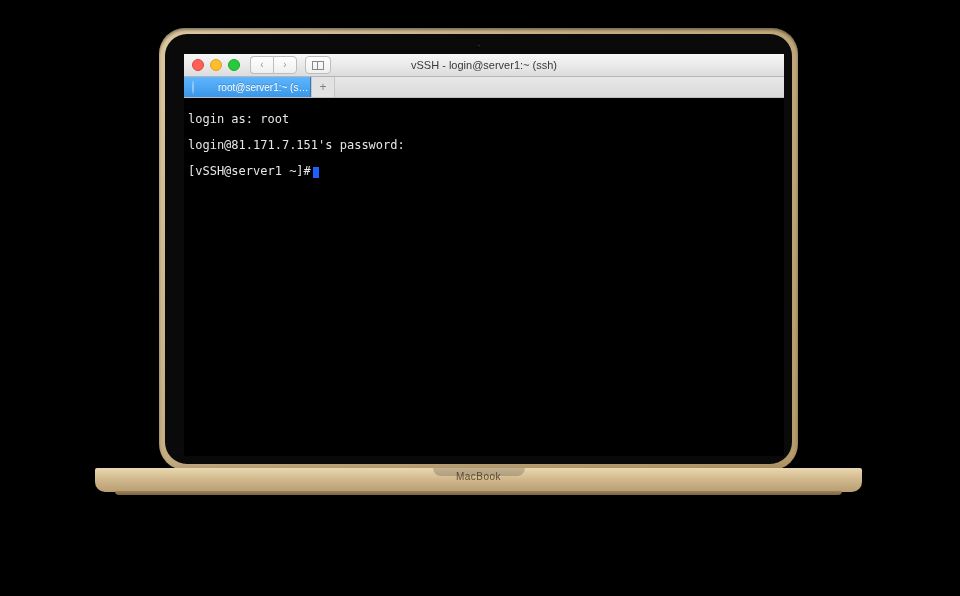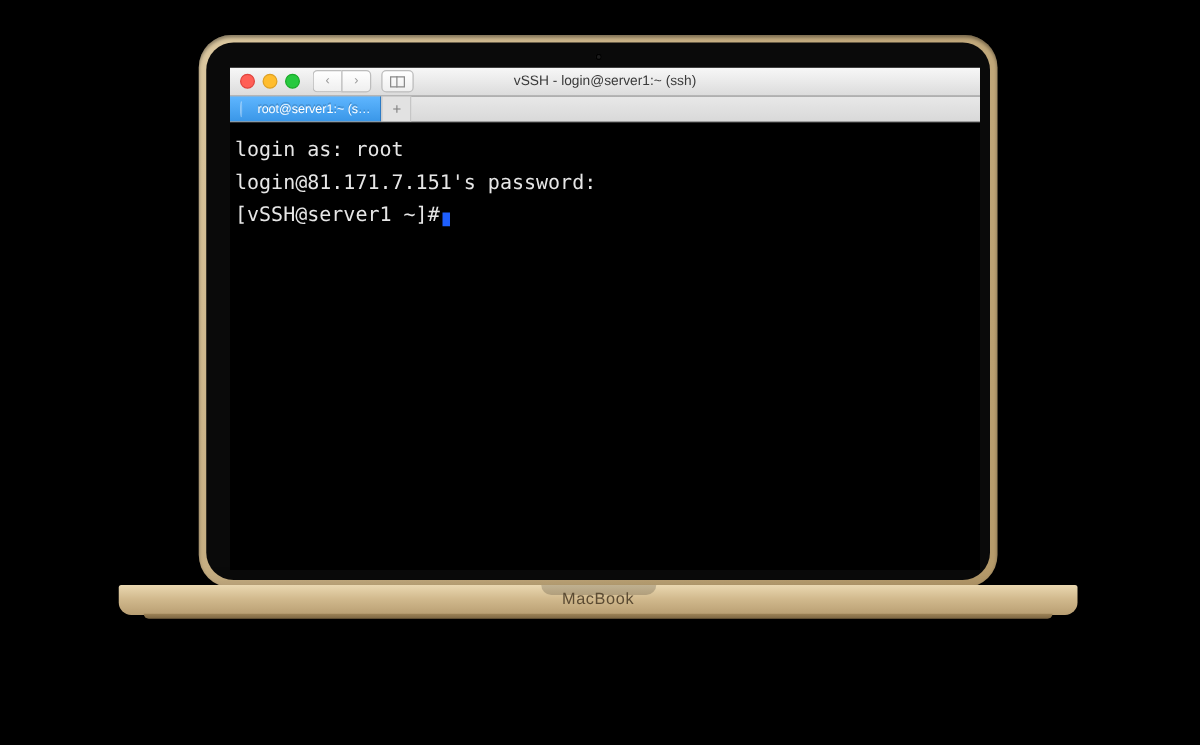--- a/index.html
+++ b/index.html
@@ -97,21 +97,21 @@
     height: 8px;
     background: rgba(0,0,0,0.18);
     border-radius: 0 0 10px 10px;
   }
   .macbook-label {
     position: absolute;
     top: 443px;
     left: 0;
     width: 639px;
     text-align: center;
-    font-size: 13px;
+    font-size: 10px;
     letter-spacing: 0.5px;
     color: #5b4b33;
     font-weight: 400;
     pointer-events: none;
   }
 
   
   .window {
     position: absolute;
     left: 0;
@@ -210,21 +210,21 @@
     height: 20px;
     background: linear-gradient(180deg, #e8e8e8, #d9d9d9);
     border-bottom: 1px solid #bfbfbf;
     display: flex;
     align-items: stretch;
     font-size: 10px;
   }
   .tab {
     display: flex;
     align-items: center;
-    gap: 4px;
+    gap: 16px;
     padding: 0 8px;
     max-width: 110px;
     white-space: nowrap;
     overflow: hidden;
     text-overflow: ellipsis;
   }
   .tab.active {
     background: linear-gradient(180deg, #5fb6ff 0%, #3a97e8 100%);
     color: #fff;
     border-right: 1px solid #2d7bc4;
@@ -252,21 +252,21 @@
     border-left: 1px solid #c6c6c6;
     border-right: 1px solid #c6c6c6;
     background: #e2e2e2;
   }
 
   
   .terminal {
     background: #000;
     color: #e6e6e6;
     font-family: Menlo, Consolas, "DejaVu Sans Mono", monospace;
-    font-size: 16px;
+    font-size: 12px;
     line-height: 13px;
     padding: 2px 4px;
     height: calc(100% - 44px);
     text-align: left;
     white-space: pre;
   }
   .term-line { white-space: pre; }
   .cursor {
     display: inline-block;
     width: 6px;

